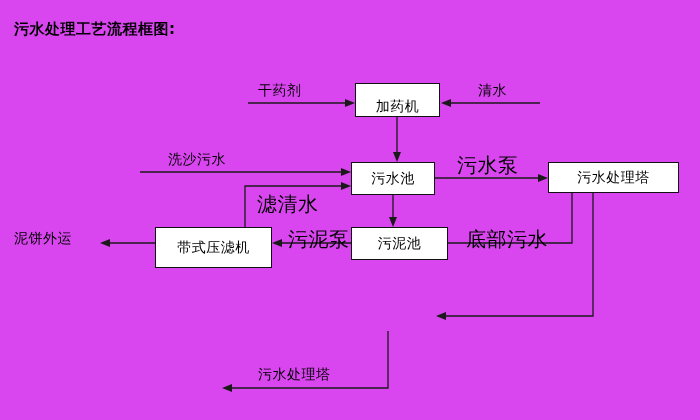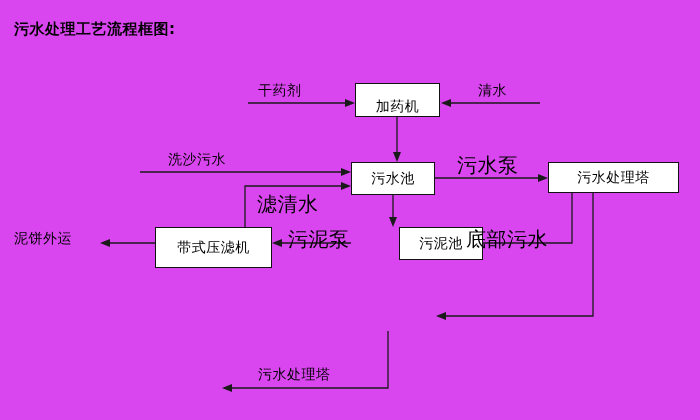--- a/index.html
+++ b/index.html
@@ -125,21 +125,21 @@
   </div>
 
   <div class="node" style="left:351px; top:162px; width:84px; height:33px;">
     <span>污水池</span>
   </div>
 
   <div class="node" style="left:548px; top:162px; width:131px; height:31px;">
     <span>污水处理塔</span>
   </div>
 
-  <div class="node" style="left:351px; top:227px; width:84px; height:33px;margin-left:48px;">
+  <div class="node" style="left:351px; top:227px; width:97px; height:33px;">
     <span>污泥池</span>
   </div>
 
   <div class="node" style="left:155px; top:227px; width:117px; height:41px;">
     <span>带式压滤机</span>
   </div>
 
 
   <div class="term-label" style="left:258px; top:82px;">干药剂</div>
 

